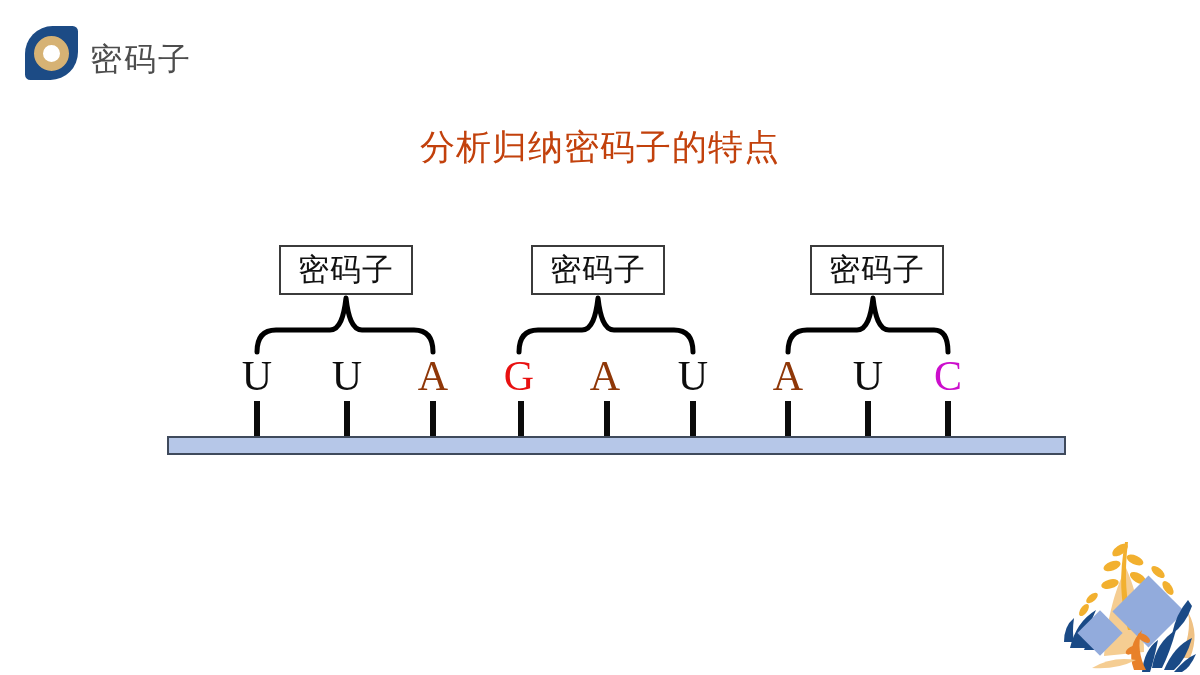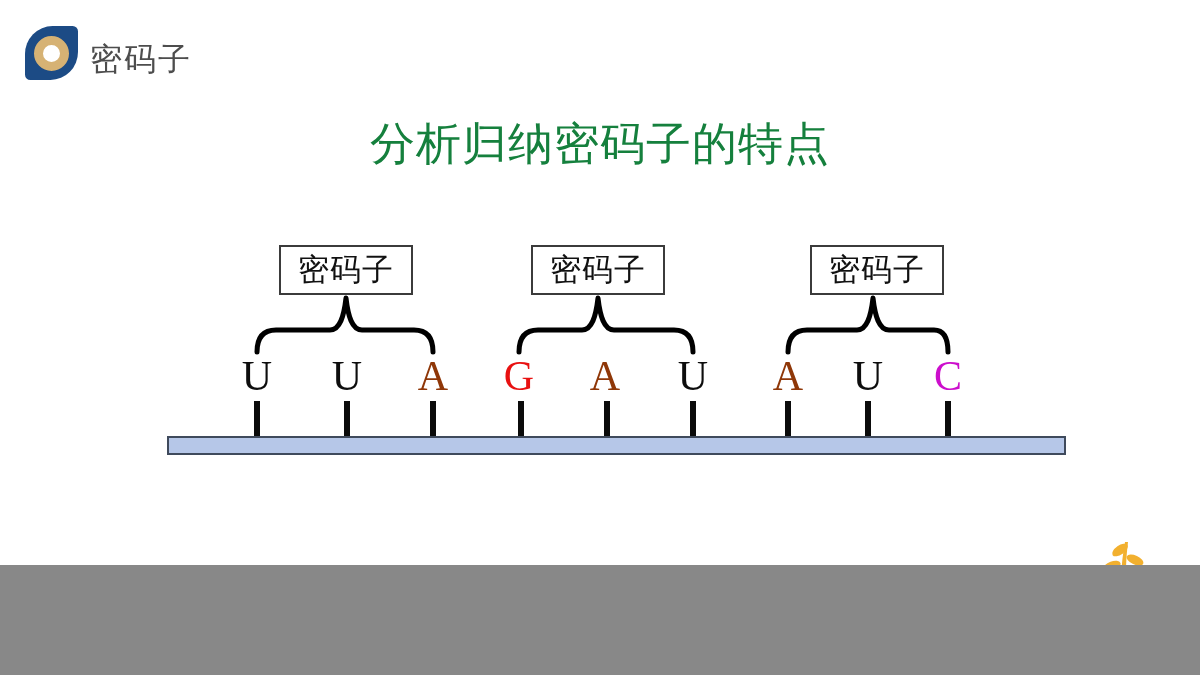--- a/index.html
+++ b/index.html
@@ -1,37 +1,37 @@
 <!DOCTYPE html>
 <html><head>
 <meta charset="utf-8">
 <style>
   html,body{margin:0;padding:0;background:#888;}
   .slide{
-    position:relative; width:1200px; height:565px; background:#ffffff;
+    position:relative; width:1200px; height:675px; background:#ffffff;
     overflow:hidden; font-family:"Liberation Sans", sans-serif;
   }
   
   .logo-icon{
     position:absolute; left:25px; top:26px; width:53px; height:54px;
     background:#1c4b85; border-radius:52% 10% 52% 10%;
     display:flex; align-items:center; justify-content:center;
   }
   .logo-ring{
     width:35px; height:35px; border-radius:50%; background:#ffffff;
     border:9px solid #d6b274; box-sizing:border-box;
   }
   .logo-text{
     position:absolute; left:90px; top:38px; font-size:32px; letter-spacing:2px;
     color:#4d4d4d;
   }
   
   .title{
-    position:absolute; left:0; right:0; top:110px; margin:4px;
-    text-align:center; font-size:45px; font-weight:500; color:#15803d;
+    position:absolute; left:0; right:0; top:110px; margin:14px;
+    text-align:center; font-size:35px; font-weight:500; color:#c2410c;
     letter-spacing:1px;
   }
   
   .codon-box{
     position:absolute; top:245px; width:134px; height:50px; box-sizing:border-box;
     border:2px solid #3b3b3b; background:#ffffff;
     display:flex; align-items:center; justify-content:center;
     font-size:31px; color:#111111; letter-spacing:1px;
   }
   .brace{ position:absolute; top:294px; }

